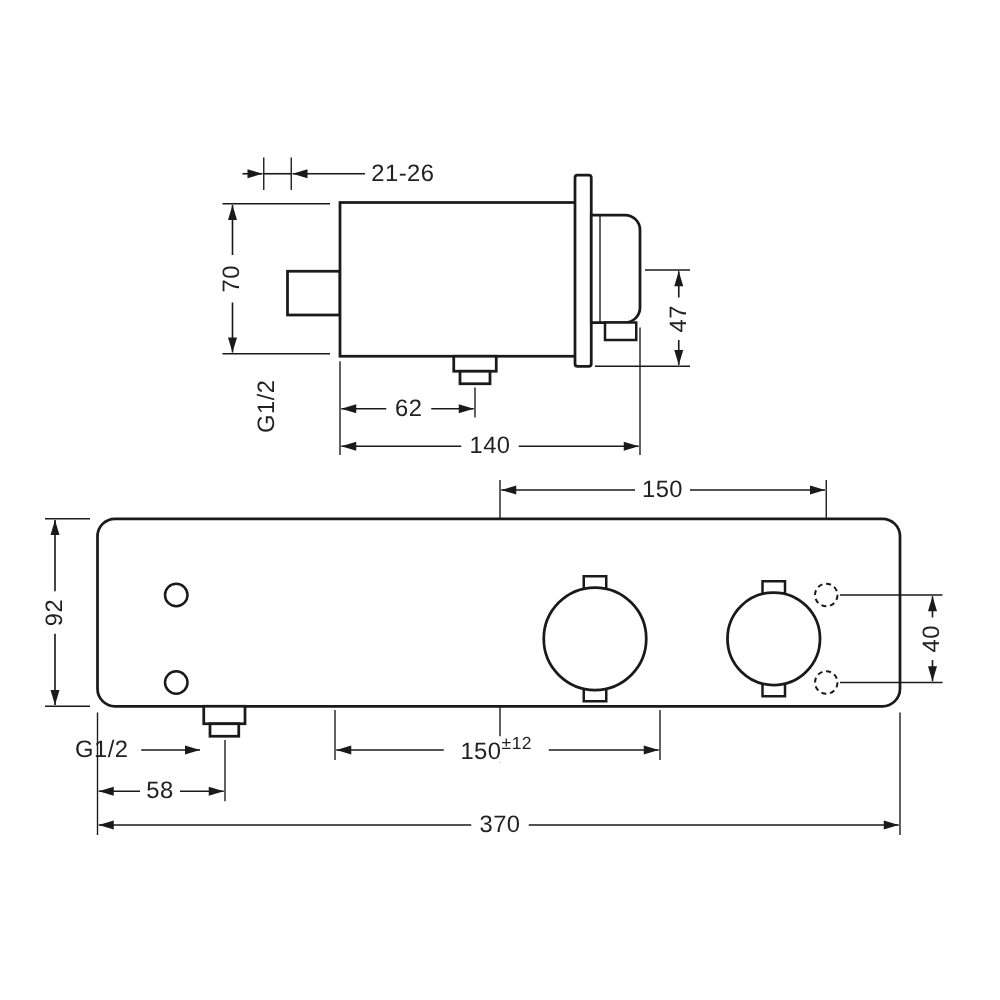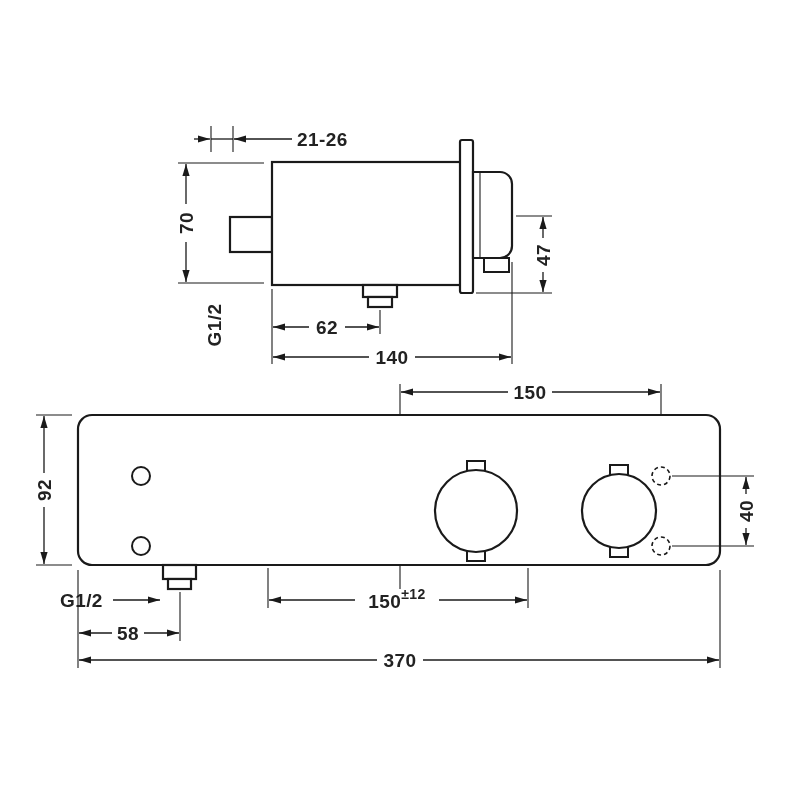--- a/index.html
+++ b/index.html
@@ -1,16 +1,16 @@
 <!DOCTYPE html>
 <html><head>
 <meta charset="utf-8">
 <style>
   html, body { margin: 0; padding: 0; background: #ffffff; }
-  .stage { width: 800px; height: 800px; background: #ffffff; position: relative; overflow: hidden; font-weight: bold; }
+  .stage { width: 800px; height: 800px; background: #ffffff; position: relative; overflow: hidden; }
   svg { display: block; }
   .obj  { fill: #ffffff; stroke: #1a1a1a; stroke-width: 2.2; stroke-linejoin: miter; }
   .objthin { fill: #ffffff; stroke: #1a1a1a; stroke-width: 2; }
   .dashed { fill: none; stroke: #1a1a1a; stroke-width: 1.6; stroke-dasharray: 4 3; }
   .dline { fill: none; stroke: #1a1a1a; stroke-width: 1.3; }
   .eline { fill: none; stroke: #1a1a1a; stroke-width: 1.1; }
   .cline { fill: none; stroke: #1a1a1a; stroke-width: 1.1; }
   .mask  { fill: #ffffff; stroke: none; }
   .dim   { font-family: "Liberation Sans", sans-serif; font-size: 19px; fill: #222222; letter-spacing: 0.4px; }
 </style>

